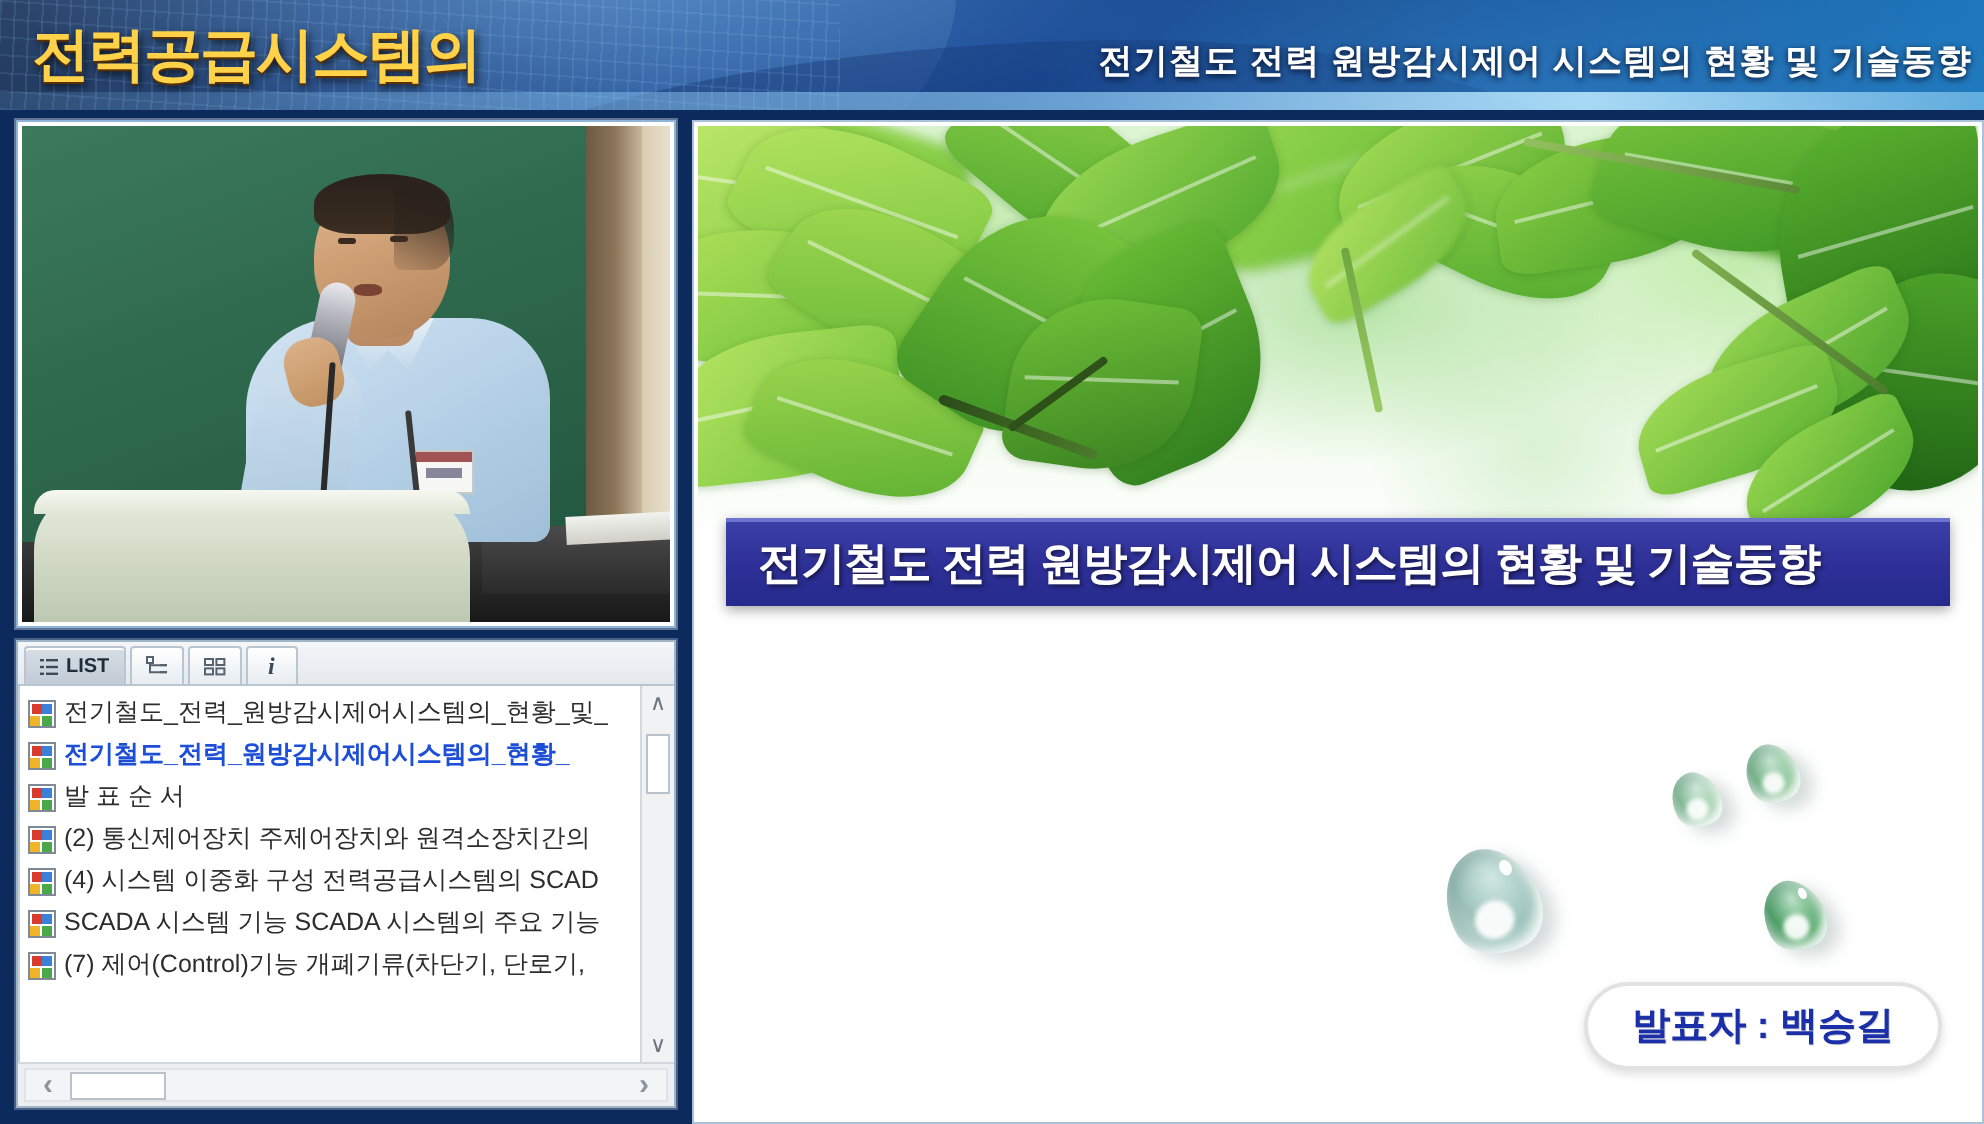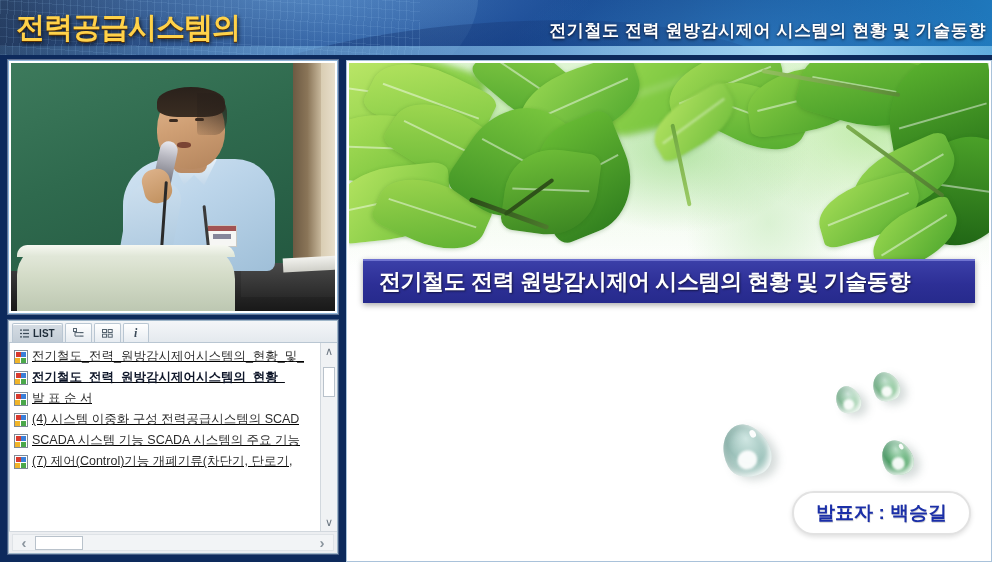--- a/index.html
+++ b/index.html
@@ -230,31 +230,30 @@
   #list-body {
     flex: 1 1 auto; position: relative;
     background: #ffffff;
     margin: 0; overflow: hidden;
     border-left: 1px solid #c5ced7;
   }
   #list-scroll {
     position: absolute; left: 0; top: 0; right: 17px; bottom: 0;
     overflow: hidden;
     padding: 3px 0 17px 2px;
-    text-decoration: underline;
   }
   .list-item {
     display: flex; align-items: center; gap: 4px;
     height: 21px;
     padding: 0 2px;
     font-size: 12.5px; color: #2d2d2d;
     white-space: nowrap; overflow: hidden;
     cursor: pointer;
   }
-  .list-item.selected { color: #0f172a; font-weight: bold; }
+  .list-item.selected { color: #1d4ed8; font-weight: bold; }
   .li-icon {
     flex: 0 0 auto; width: 14px; height: 14px; position: relative;
     background: #ffffff; border: 1px solid #7e8a96;
   }
   .li-icon::before {
     content: ""; position: absolute; left: 1px; top: 1px;
     width: 5px; height: 5px; background: #d83a2e;
   }
   .li-icon::after {
     content: ""; position: absolute; right: 1px; top: 1px;
@@ -503,20 +502,24 @@
       <div class="list-item selected">
         <span class="li-icon"></span>
         <span class="li-text">전기철도_전력_원방감시제어시스템의_현황_</span>
       </div>
       <div class="list-item">
         <span class="li-icon"></span>
         <span class="li-text">발 표 순 서</span>
       </div>
       <div class="list-item">
         <span class="li-icon"></span>
+        <span class="li-text">(2) 통신제어장치 주제어장치와 원격소장치간의</span>
+      </div>
+      <div class="list-item">
+        <span class="li-icon"></span>
         <span class="li-text">(4) 시스템 이중화 구성 전력공급시스템의 SCAD</span>
       </div>
       <div class="list-item">
         <span class="li-icon"></span>
         <span class="li-text">SCADA 시스템 기능  SCADA 시스템의 주요 기능</span>
       </div>
       <div class="list-item">
         <span class="li-icon"></span>
         <span class="li-text">(7) 제어(Control)기능 개폐기류(차단기, 단로기,</span>
       </div>

